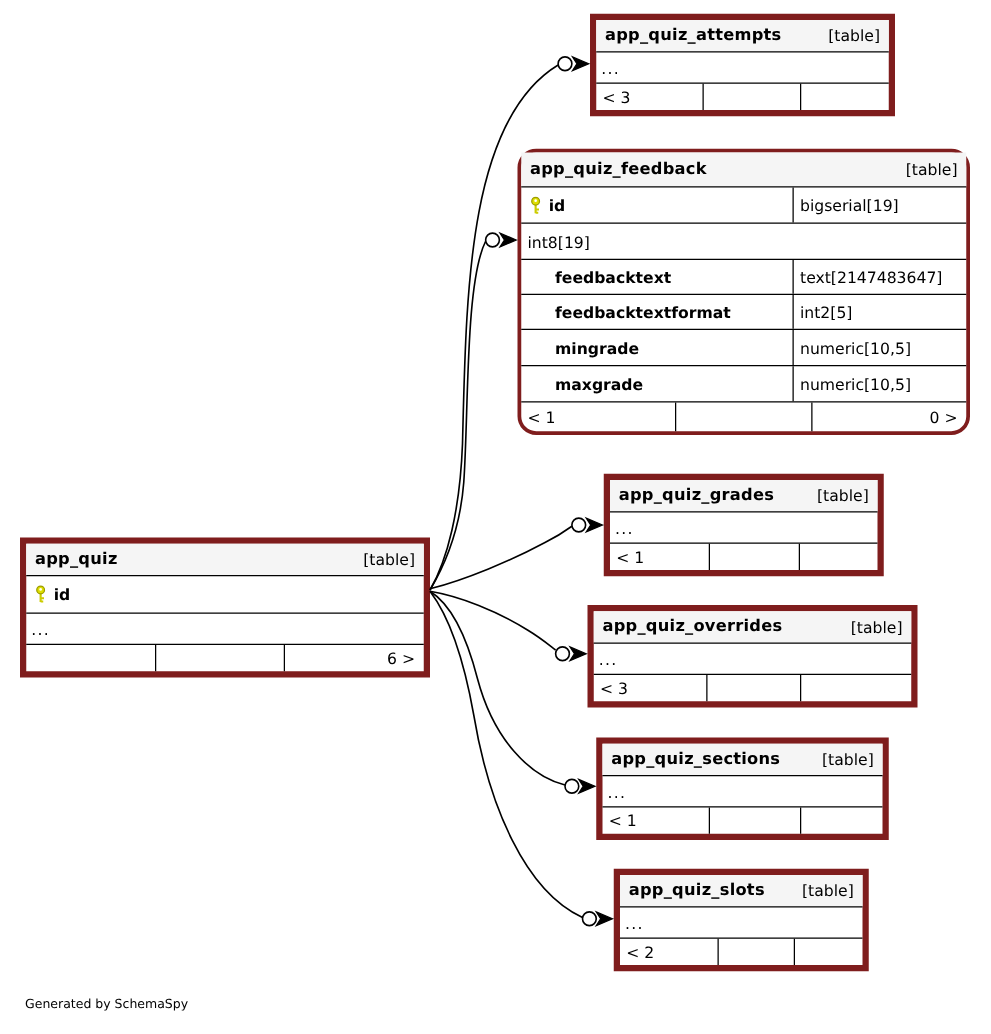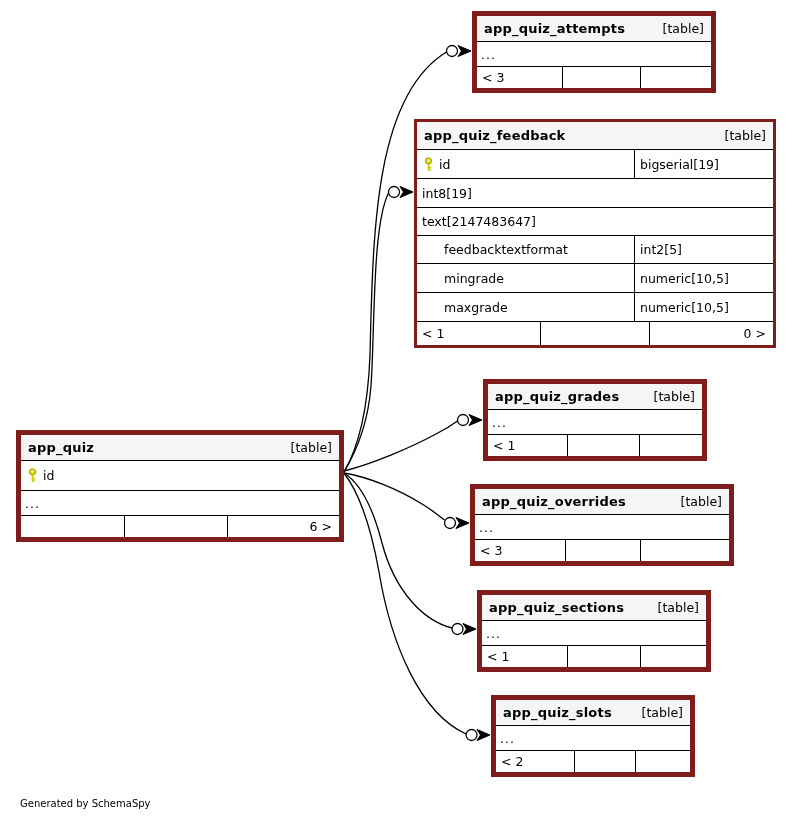--- a/index.html
+++ b/index.html
@@ -1,30 +1,30 @@
 <!DOCTYPE html>
 <html><head>
 <meta charset="utf-8">
 <style>
   * { margin:0; padding:0; box-sizing:border-box; }
   html,body { width:793px; height:827px; background:#ffffff; overflow:hidden;
     font-family:"DejaVu Sans", sans-serif; color:#000; }
   body { position:relative; }
 
   .tbl { position:absolute; background:#fff; border:5px solid #7f1d1d; }
-  .tbl.thick { border-width:3px; }
+  .tbl.thick { border-width:3px;border-radius:15px; }
 
   .thead { display:flex; align-items:center; justify-content:space-between;
     background:#f5f5f5; padding:0 7px; }
   .tname { font-weight:bold; font-size:13px; letter-spacing:0.2px; }
   .ttag  { font-size:12.5px; }
 
   .trow { display:flex; align-items:center; border-top:1px solid #000;
     font-size:12.5px; }
-  .cell-name { display:flex; align-items:center; padding-left:6px; height:100%; }
+  .cell-name { display:flex; align-items:center; padding-left:6px; height:100%;font-weight:bold; }
   .cell-name.divided { border-right:1px solid #000; }
   .colname { padding-left:5px; }
   .colname.noicon { padding-left:21px; }
   .cell-type { padding-left:5px; }
   .dots { padding-left:4px; font-size:12.5px; letter-spacing:1px; }
 
   .tfoot { display:flex; border-top:1px solid #000; font-size:12.5px; }
   .fcell { display:flex; align-items:center; padding:0 5px;
     border-right:1px solid #000; height:100%; }
   .fcell.last { border-right:none; flex:1; justify-content:flex-end; padding-right:7px; }
@@ -102,20 +102,23 @@
       <span class="colname">id</span>
     </span>
     <span class="cell-type">bigserial[19]</span>
   </div>
 
   <div class="trow" style="height:29px">
     <span class="cell-type">int8[19]</span>
   </div>
 
   <div class="trow" style="height:28px">
+    <span class="cell-name divided" style="width:218px">
+      <span class="colname noicon">feedbacktext</span>
+    </span>
     <span class="cell-type">text[2147483647]</span>
   </div>
 
   <div class="trow" style="height:28px">
     <span class="cell-name divided" style="width:218px">
       <span class="colname noicon">feedbacktextformat</span>
     </span>
     <span class="cell-type">int2[5]</span>
   </div>
 

